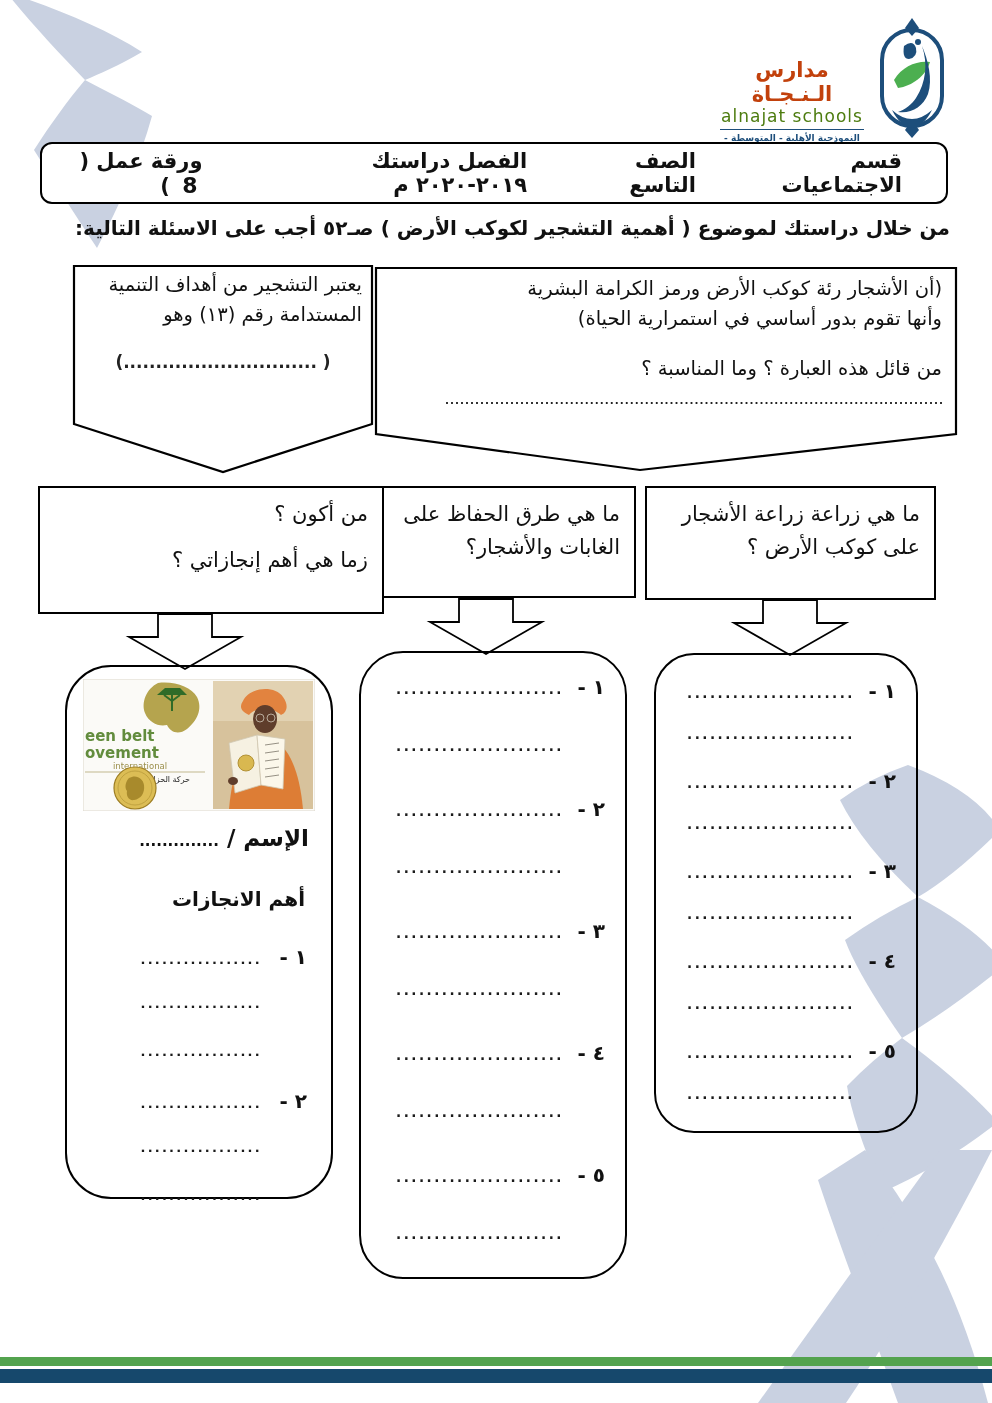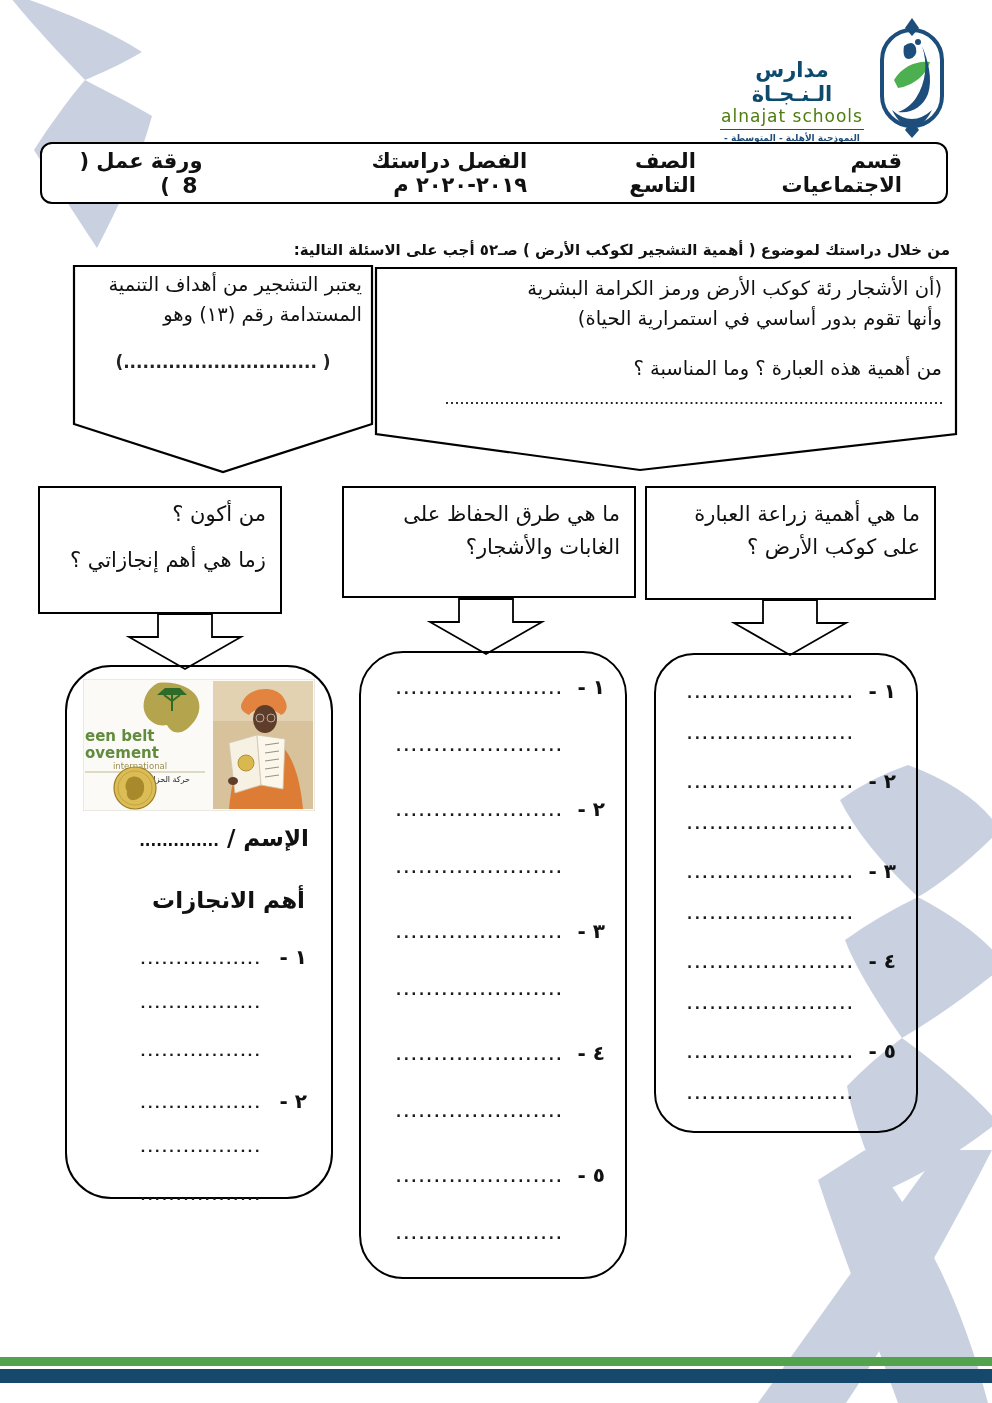--- a/index.html
+++ b/index.html
@@ -3,35 +3,35 @@
 <meta charset="utf-8">
 <style>
   html,body{margin:0;padding:0;background:#888;}
   .page{position:relative;width:992px;height:1403px;background:#fff;margin:0 auto;
         overflow:hidden;font-family:"DejaVu Sans",sans-serif;color:#111;direction:rtl;}
   .wm{position:absolute;left:0;top:0;z-index:0;pointer-events:none;}
   .layer{position:absolute;z-index:1;}
 
   
   .logo-text{position:absolute;left:714px;top:58px;width:156px;text-align:center;z-index:1;}
-  .logo-ar{font-size:21px;font-weight:bold;color:#0c4a6e;line-height:1.15;}
+  .logo-ar{font-size:21px;font-weight:bold;color:#c2410c;line-height:1.15;}
   .logo-en{font-size:17px;font-weight:normal;color:#4d7c0f;letter-spacing:1px;direction:ltr;}
   .logo-divider{border:0;border-top:1.5px solid #1d4e7b;margin:3px 6px;}
   .logo-tag{font-size:9px;font-weight:bold;color:#1d4e7b;}
 
   
   .header-box{position:absolute;left:40px;top:142px;width:908px;height:62px;background:#fff;
               border:2px solid #000;border-radius:12px;display:flex;align-items:center;
               gap:56px;padding:0 44px 0 16px;box-sizing:border-box;
               font-size:21px;font-weight:bold;z-index:1;}
   .header-box .ws{margin-right:20px;}
   .ws-num{font-size:22px;padding:0 5px;direction:ltr;display:inline-block;}
 
-  .intro{position:absolute;left:36px;top:241px;width:914px;text-align:right;
-         font-size:15px;font-weight:bold;z-index:1;}
+  .intro{position:absolute;left:36px;top:216px;width:914px;text-align:right;
+         font-size:20px;font-weight:bold;z-index:1;}
 
   
   .callout{position:absolute;z-index:1;}
   .callout svg{position:absolute;left:0;top:0;}
   .co-text{position:absolute;text-align:right;font-size:19.5px;line-height:1.55;}
   .co-line{display:block;}
   .quote-dots{position:absolute;left:16px;right:14px;top:128px;font-size:10.5px;
               letter-spacing:1px;white-space:nowrap;overflow:hidden;font-weight:bold;color:#222;}
   .sdg-blank{position:absolute;left:0;right:0;top:88px;text-align:center;font-size:17px;
              font-weight:bold;color:#222;}
@@ -52,21 +52,21 @@
   .rows-tight .answer-row{height:45px;}
   .rows-loose .answer-row{height:61px;}
   .rows-left  .answer-row{height:48px;}
   .rows-left .answer-row .num{min-width:40px;}
   .rows-left .answer-row .dots{font-size:13px;letter-spacing:2.2px;}
 
   .photo{position:absolute;left:16px;top:12px;width:232px;height:132px;}
   .name-line{position:absolute;right:22px;left:12px;top:158px;font-size:23px;font-weight:bold;
              text-align:right;white-space:nowrap;}
   .name-line .dots{font-size:15px;letter-spacing:1.5px;font-weight:bold;}
-  .ach-title{position:absolute;right:26px;top:220px;font-size:23px;font-weight:bold;text-align:right;}
+  .ach-title{position:absolute;right:26px;top:220px;font-size:20px;font-weight:bold;text-align:right;}
 
   
   .bar-green{position:absolute;left:0;top:1357px;width:992px;height:9px;background:#53a34e;z-index:1;}
   .bar-navy{position:absolute;left:0;top:1369px;width:992px;height:14px;background:#16486c;z-index:1;}
 </style>
 </head>
 <body>
 
 <div class="page">
 
@@ -121,44 +121,44 @@
   </div>
 
   <div class="callout" style="left:374px;top:266px;width:584px;height:208px;">
     <svg width="584" height="208" viewBox="0 0 584 208">
       <path d="M2 2 H582 V168 L266 204 L2 168 Z" fill="#ffffff" stroke="#000" stroke-width="2.2"></path>
     </svg>
     <div class="co-text" style="right:16px;left:34px;top:8px;">
       <span class="co-line">(أن الأشجار رئة كوكب الأرض ورمز الكرامة البشرية</span>
       <span class="co-line">وأنها تقوم بدور أساسي في استمرارية الحياة)</span>
     </div>
-    <div class="co-text" style="right:16px;top:88px;">من أهمية هذه العبارة ؟ وما المناسبة ؟</div>
+    <div class="co-text" style="right:16px;top:88px;">من قائل هذه العبارة ؟ وما المناسبة ؟</div>
     <div class="quote-dots">....................................................................................................</div>
   </div>
 
   <div class="callout" style="left:72px;top:264px;width:302px;height:212px;">
     <svg width="302" height="212" viewBox="0 0 302 212">
       <path d="M2 2 H300 V160 L151 208 L2 160 Z" fill="#ffffff" stroke="#000" stroke-width="2.2"></path>
     </svg>
     <div class="co-text" style="right:12px;left:12px;top:6px;">
       <span class="co-line">يعتبر التشجير من أهداف التنمية</span>
       <span class="co-line">المستدامة رقم (١٣) وهو</span>
     </div>
     <div class="sdg-blank">( ..............................)</div>
   </div>
 
   <div class="qbox" style="left:645px;top:486px;width:291px;height:114px;">
-    <span class="co-line">ما هي أهمية زراعة العبارة</span>
+    <span class="co-line">ما هي زراعة زراعة الأشجار</span>
     <span class="co-line">على كوكب الأرض ؟</span>
   </div>
   <div class="qbox" style="left:342px;top:486px;width:294px;height:112px;">
     <span class="co-line">ما هي طرق الحفاظ على</span>
     <span class="co-line">الغابات والأشجار؟</span>
   </div>
-  <div class="qbox" style="left:38px;top:486px;width:244px;height:128px;">
+  <div class="qbox" style="left:38px;top:486px;width:346px;height:128px;">
     <span class="co-line">من أكون ؟</span>
     <span class="co-line q2-gap">زما هي أهم إنجازاتي ؟</span>
   </div>
 
   <svg class="arrow" style="left:724px;top:599px;" width="132" height="58" viewBox="0 0 132 58">
     <polygon points="39,1 93,1 93,24 122,24 66,56 10,24 39,24" fill="#fff" stroke="#000" stroke-width="1.8"></polygon>
   </svg>
   <svg class="arrow" style="left:420px;top:598px;" width="132" height="58" viewBox="0 0 132 58">
     <polygon points="39,1 93,1 93,24 122,24 66,56 10,24 39,24" fill="#fff" stroke="#000" stroke-width="1.8"></polygon>
   </svg>

